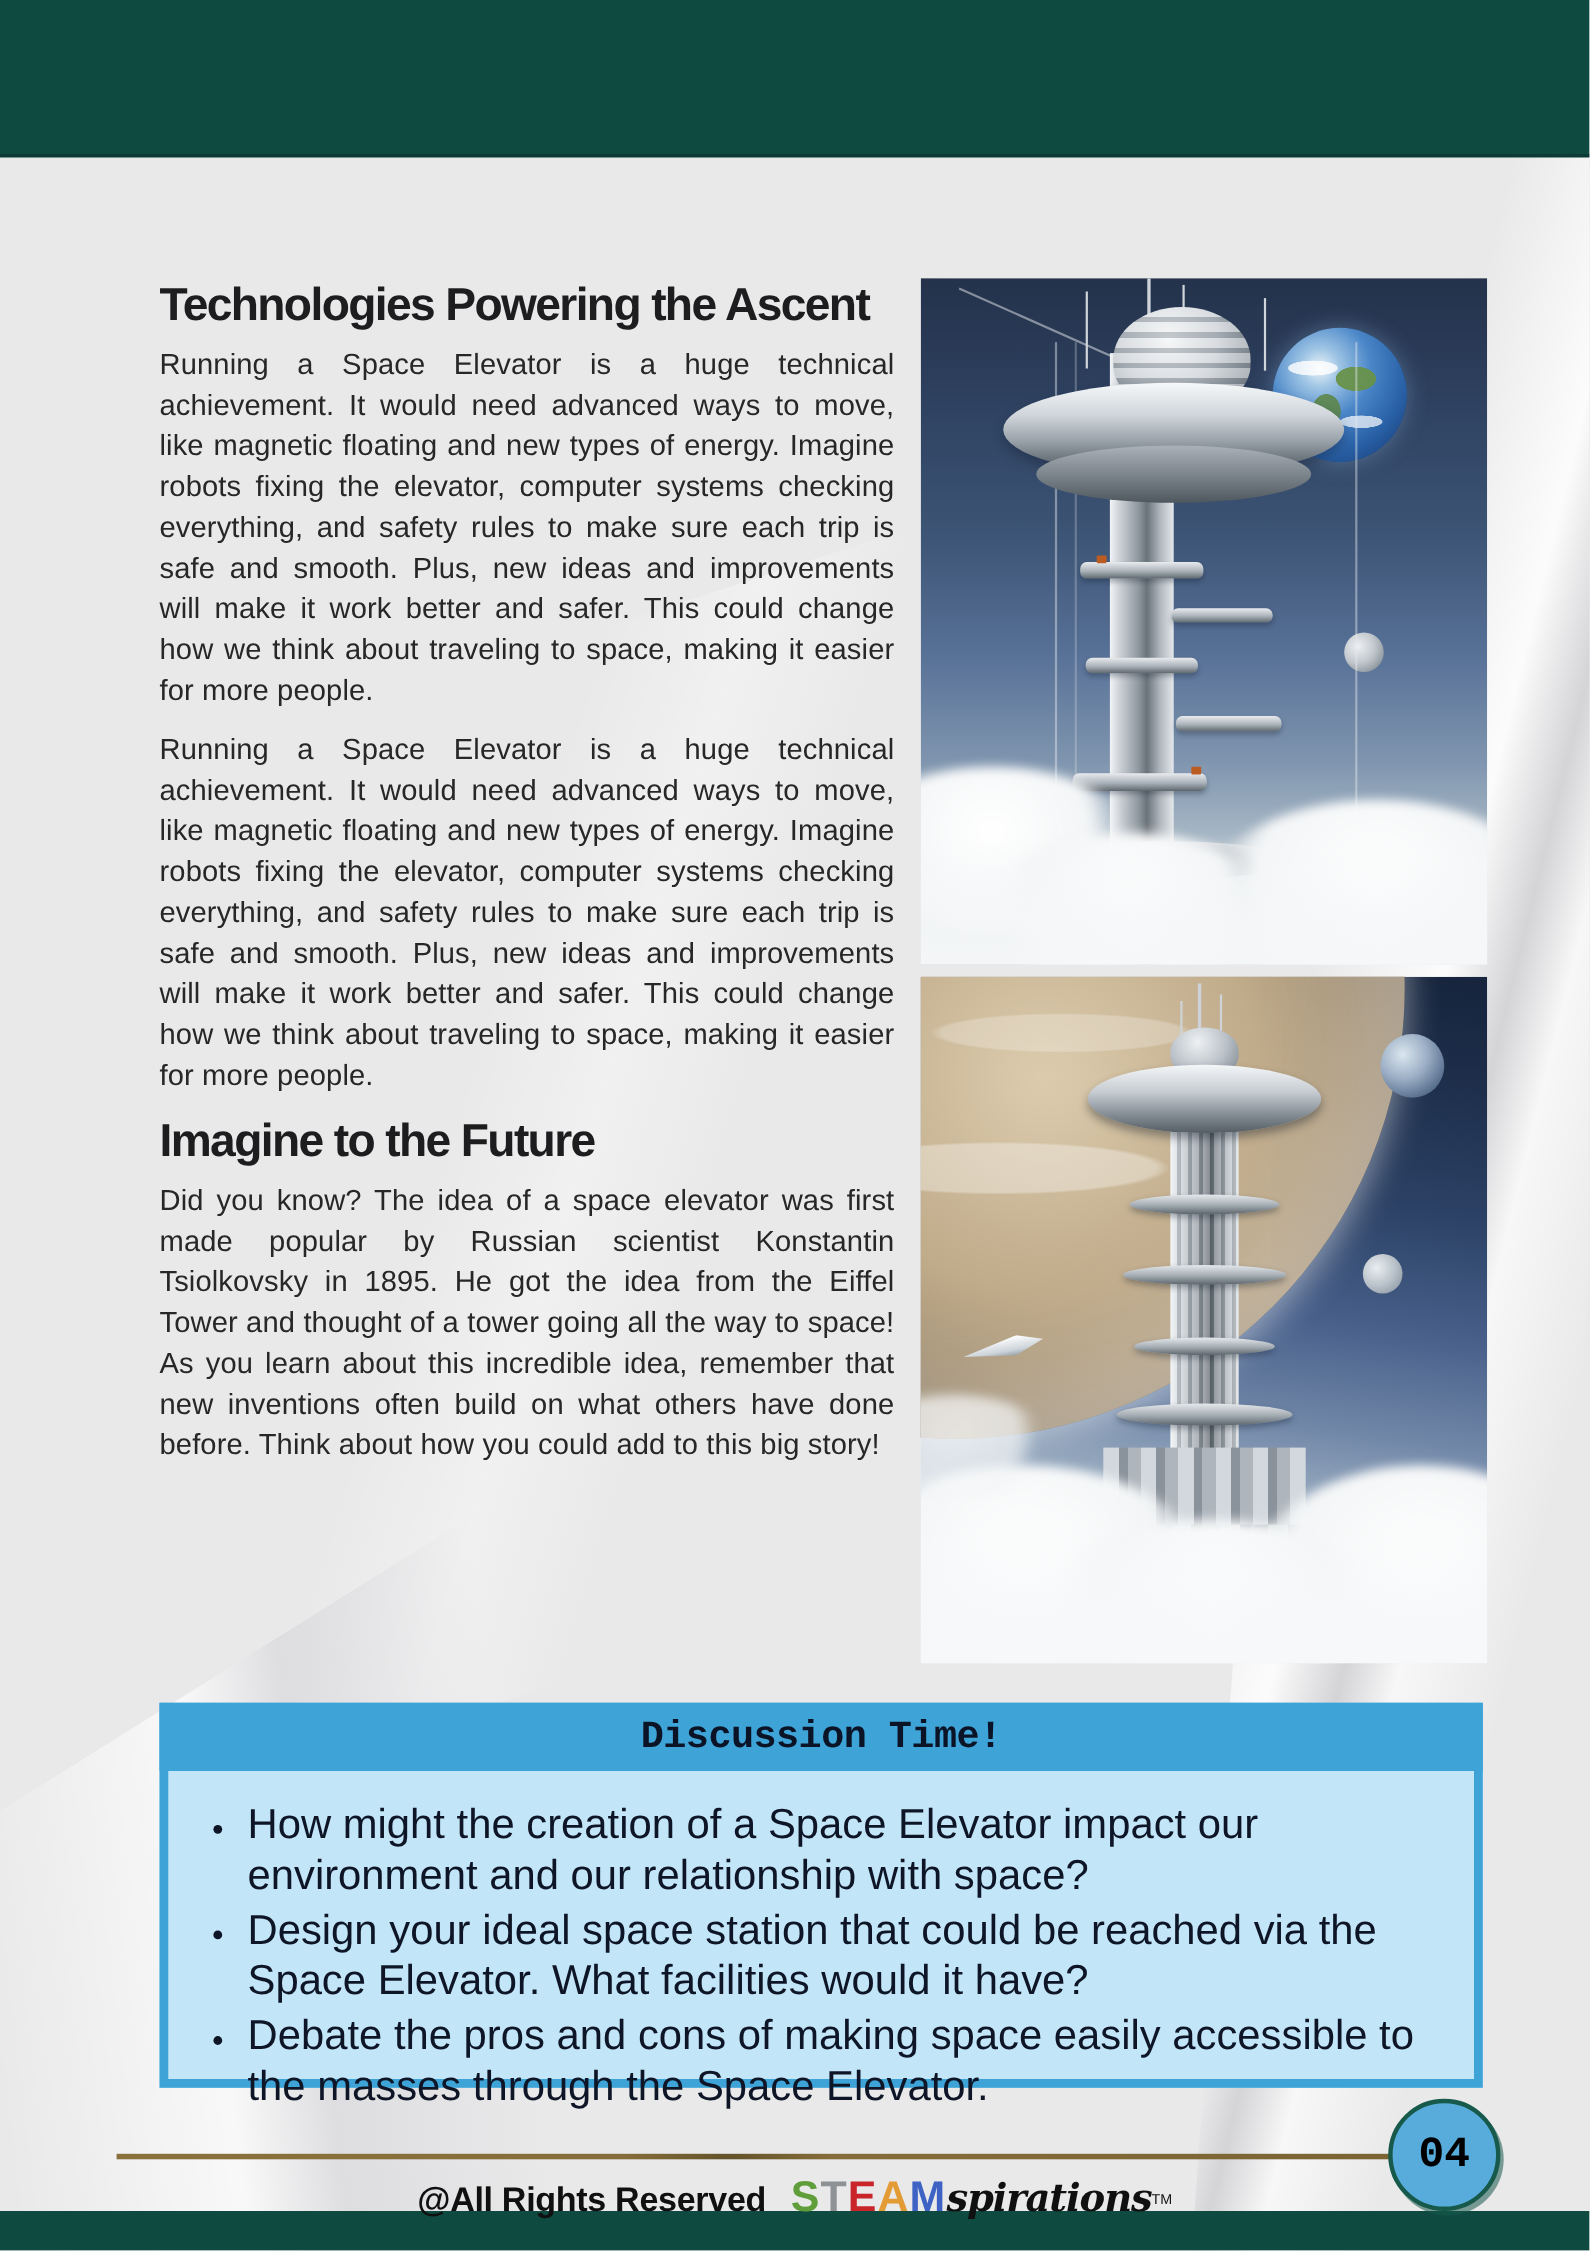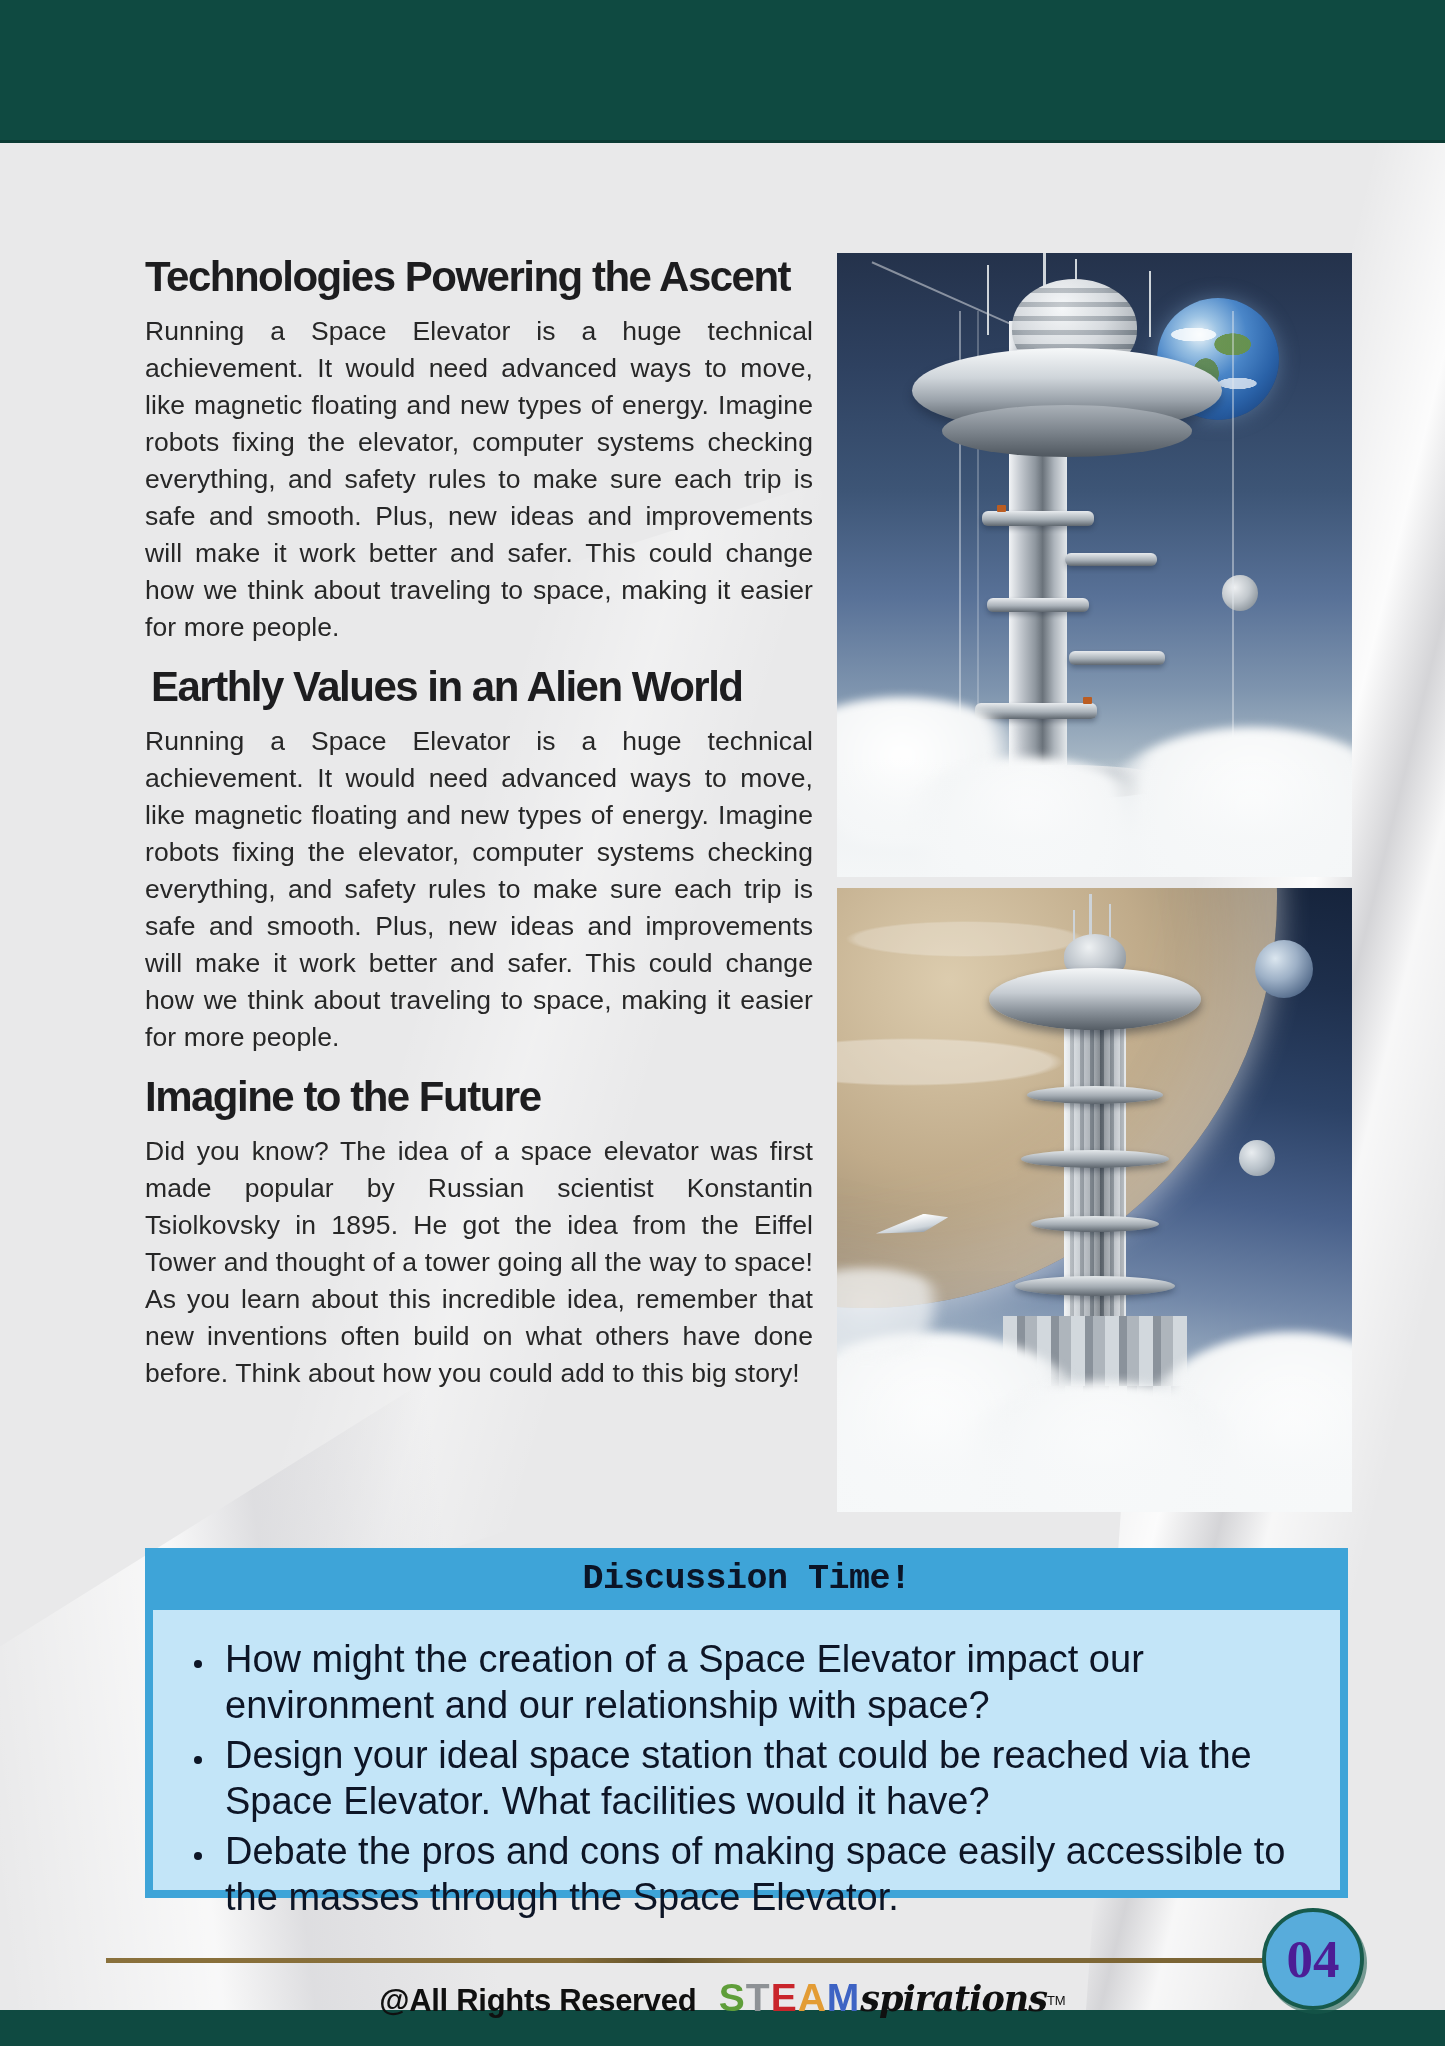--- a/index.html
+++ b/index.html
@@ -166,38 +166,37 @@
   .brand-suffix { font-family:"DejaVu Serif", serif; font-style:italic; font-weight:bold;
     font-size:35px; color:#101010; letter-spacing:-1px; }
   .brand-tm { font-size:13px; color:#101010; vertical-align:super; font-family:"Liberation Sans",sans-serif; }
   .page-badge {
     position:absolute; left:1262px; top:1908px; width:102px; height:102px; border-radius:50%;
     background:#58acdb; border:4px solid #175a4b;
     box-shadow:3px 4px 0 rgba(23,90,75,.55);
     display:flex; align-items:center; justify-content:center;
   }
   .page-number {
-    font-family:Liberation Serif, serif; font-weight:bold; font-size:53px; color:#4c1d95;
+    font-family:Liberation Mono, monospace; font-weight:bold; font-size:39px; color:#000000;
   }
 </style>
 </head>
 <body>
 
 <div class="swoosh swoosh-right"></div>
 <div class="swoosh swoosh-mid"></div>
 <div class="swoosh swoosh-bottomleft"></div>
 
 <div class="topbar"></div>
 <div class="bottombar"></div>
 
 <div class="text-col">
   <div class="headline">Technologies Powering the Ascent</div>
   <p class="body-para">Running a Space Elevator is a huge technical achievement. It would need advanced ways to move, like magnetic floating and new types of energy. Imagine robots fixing the elevator, computer systems checking everything, and safety rules to make sure each trip is safe and smooth. Plus, new ideas and improvements will make it work better and safer. This could change how we think about traveling to space, making it easier for more people.</p>
 
-  <div class="headline center-ish">Earthly Values in an Alien World</div>
   <p class="body-para">Running a Space Elevator is a huge technical achievement. It would need advanced ways to move, like magnetic floating and new types of energy. Imagine robots fixing the elevator, computer systems checking everything, and safety rules to make sure each trip is safe and smooth. Plus, new ideas and improvements will make it work better and safer. This could change how we think about traveling to space, making it easier for more people.</p>
 
   <div class="headline">Imagine to the Future</div>
   <p class="body-para">Did you know? The idea of a space elevator was first made popular by Russian scientist Konstantin Tsiolkovsky in 1895. He got the idea from the Eiffel Tower and thought of a tower going all the way to space! As you learn about this incredible idea, remember that new inventions often build on what others have done before. Think about how you could add to this big story!</p>
 </div>
 
 <div class="photo photo1">
   <div class="layer p1-sky"></div>
   <div class="layer p1-streak"></div>
   <div class="layer p1-earth"></div>

